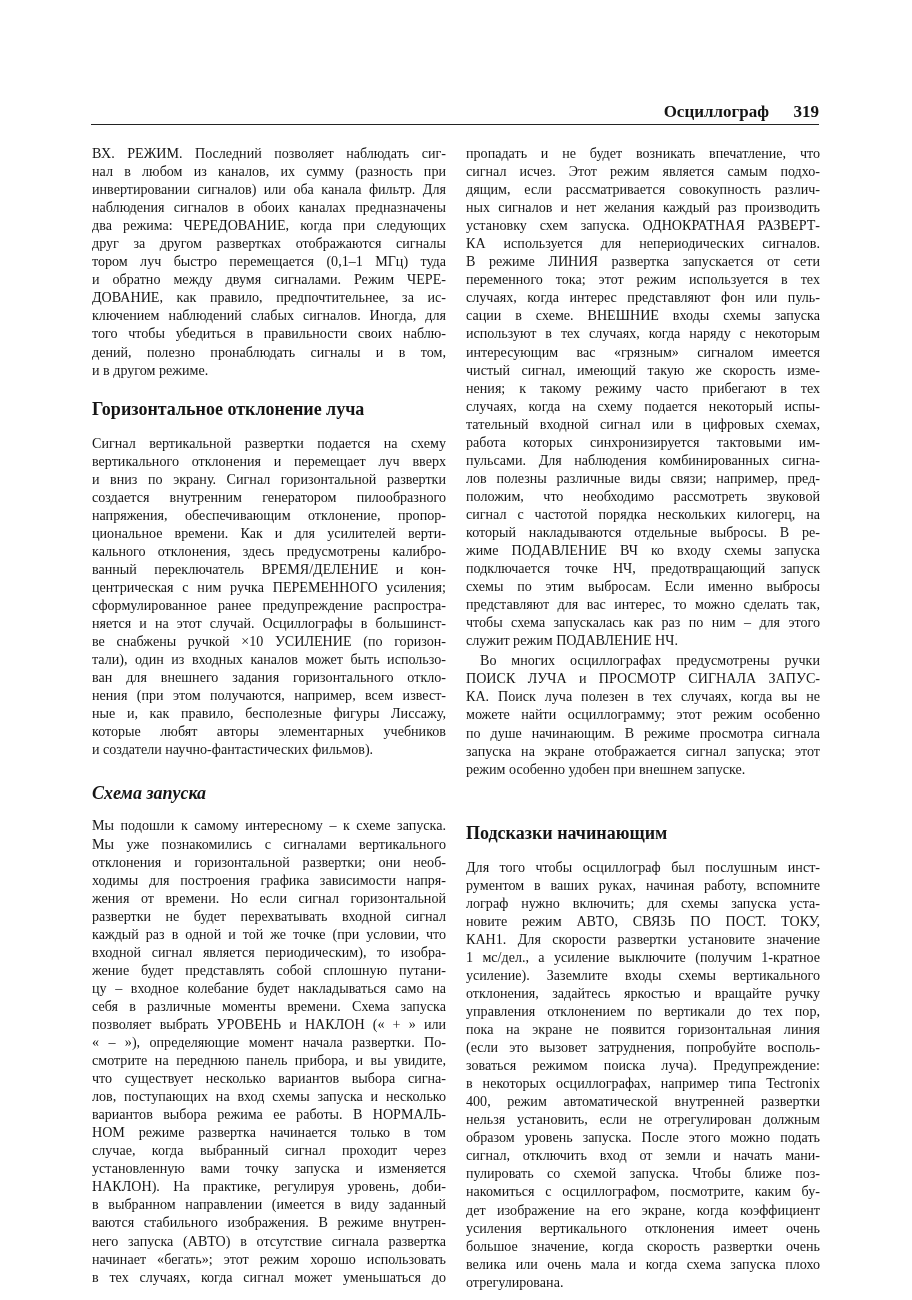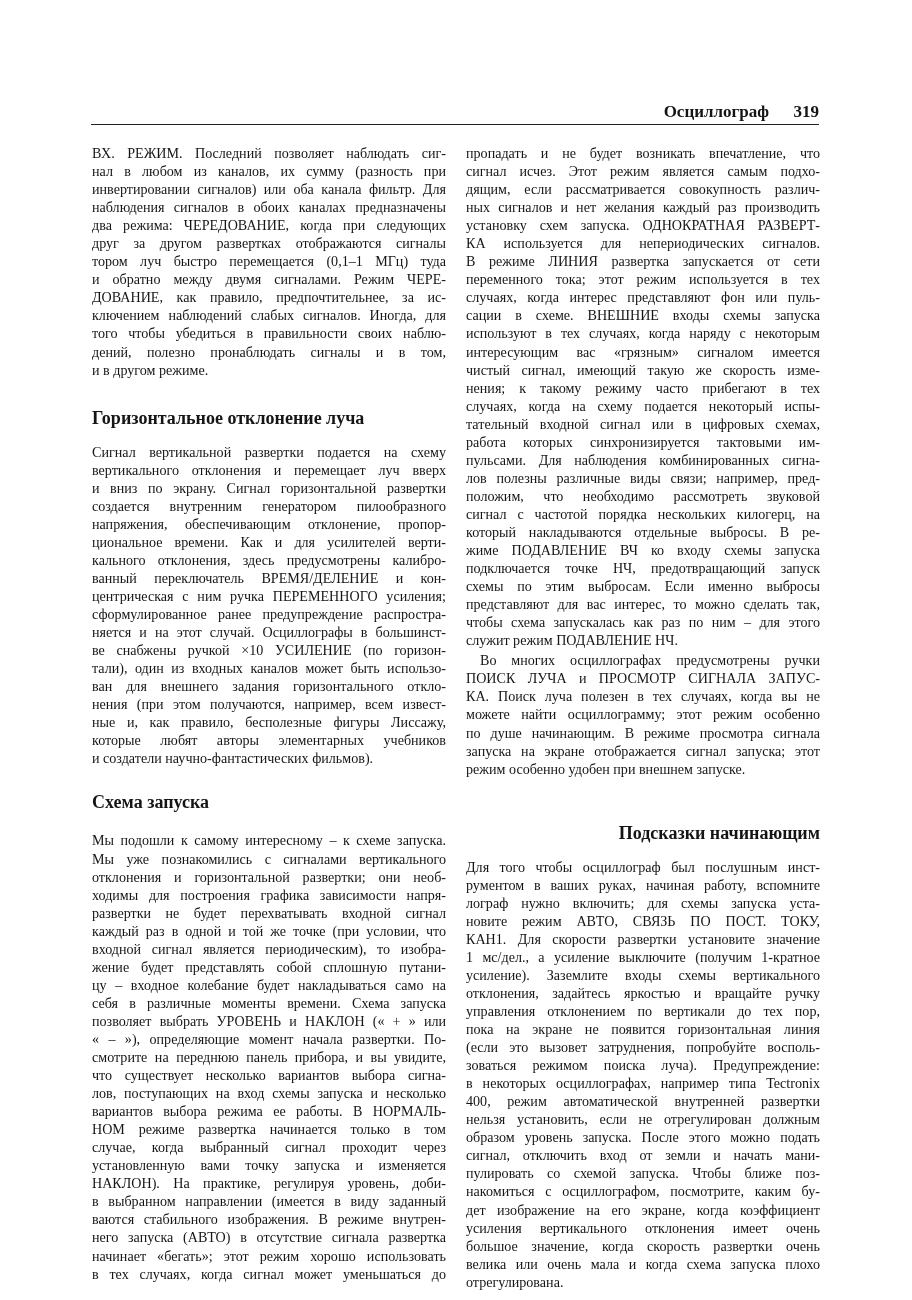--- a/index.html
+++ b/index.html
@@ -36,21 +36,21 @@
     <div class="ln">друг за другом развертках отображаются сигналы</div>
     <div class="ln">тором луч быстро перемещается (0,1–1 МГц) туда</div>
     <div class="ln">и обратно между двумя сигналами. Режим ЧЕРЕ-</div>
     <div class="ln">ДОВАНИЕ, как правило, предпочтительнее, за ис-</div>
     <div class="ln">ключением наблюдений слабых сигналов. Иногда, для</div>
     <div class="ln">того чтобы убедиться в правильности своих наблю-</div>
     <div class="ln">дений, полезно пронаблюдать сигналы и в том,</div>
     <div class="ln last">и в другом режиме.</div>
   </div>
 
-  <div class="h2" style="margin-top:28px;margin-bottom:14px;">Горизонтальное отклонение луча</div>
+  <div class="h2" style="margin-top:19px;margin-bottom:14px;">Горизонтальное отклонение луча</div>
   <div>
     <div class="ln">Сигнал вертикальной развертки подается на схему</div>
     <div class="ln">вертикального отклонения и перемещает луч вверх</div>
     <div class="ln">и вниз по экрану. Сигнал горизонтальной развертки</div>
     <div class="ln">создается внутренним генератором пилообразного</div>
     <div class="ln">напряжения, обеспечивающим отклонение, пропор-</div>
     <div class="ln">циональное времени. Как и для усилителей верти-</div>
     <div class="ln">кального отклонения, здесь предусмотрены калибро-</div>
     <div class="ln">ванный переключатель ВРЕМЯ/ДЕЛЕНИЕ и кон-</div>
     <div class="ln">центрическая с ним ручка ПЕРЕМЕННОГО усиления;</div>
@@ -58,26 +58,27 @@
     <div class="ln">няется и на этот случай. Осциллографы в большинст-</div>
     <div class="ln">ве снабжены ручкой ×10 УСИЛЕНИЕ (по горизон-</div>
     <div class="ln">тали), один из входных каналов может быть использо-</div>
     <div class="ln">ван для внешнего задания горизонтального откло-</div>
     <div class="ln">нения (при этом получаются, например, всем извест-</div>
     <div class="ln">ные и, как правило, бесполезные фигуры Лиссажу,</div>
     <div class="ln">которые любят авторы элементарных учебников</div>
     <div class="ln last">и создатели научно-фантастических фильмов).</div>
   </div>
 
-  <div class="h2" style="margin-top:24px;margin-bottom:18px;">Схема запуска</div>
+  <div class="h2" style="margin-top:24px;margin-bottom:12px;font-style:italic;">Схема запуска</div>
   <div>
     <div class="ln">Мы подошли к самому интересному – к схеме запуска.</div>
     <div class="ln">Мы уже познакомились с сигналами вертикального</div>
     <div class="ln">отклонения и горизонтальной развертки; они необ-</div>
     <div class="ln">ходимы для построения графика зависимости напря-</div>
+    <div class="ln">жения от времени. Но если сигнал горизонтальной</div>
     <div class="ln">развертки не будет перехватывать входной сигнал</div>
     <div class="ln">каждый раз в одной и той же точке (при условии, что</div>
     <div class="ln">входной сигнал является периодическим), то изобра-</div>
     <div class="ln">жение будет представлять собой сплошную путани-</div>
     <div class="ln">цу – входное колебание будет накладываться само на</div>
     <div class="ln">себя в различные моменты времени. Схема запуска</div>
     <div class="ln">позволяет выбрать УРОВЕНЬ и НАКЛОН (« + » или</div>
     <div class="ln">« – »), определяющие момент начала развертки. По-</div>
     <div class="ln">смотрите на переднюю панель прибора, и вы увидите,</div>
     <div class="ln">что существует несколько вариантов выбора сигна-</div>
@@ -131,21 +132,21 @@
   <div style="margin-top:2px;">
     <div class="ln indent">Во многих осциллографах предусмотрены ручки</div>
     <div class="ln">ПОИСК ЛУЧА и ПРОСМОТР СИГНАЛА ЗАПУС-</div>
     <div class="ln">КА. Поиск луча полезен в тех случаях, когда вы не</div>
     <div class="ln">можете найти осциллограмму; этот режим особенно</div>
     <div class="ln">по душе начинающим. В режиме просмотра сигнала</div>
     <div class="ln">запуска на экране отображается сигнал запуска; этот</div>
     <div class="ln last">режим особенно удобен при внешнем запуске.</div>
   </div>
 
-  <div class="h2" style="margin-top:44px;margin-bottom:14px;text-align:right;">Подсказки начинающим</div>
+  <div class="h2" style="margin-top:44px;margin-bottom:14px;">Подсказки начинающим</div>
   <div>
     <div class="ln">Для того чтобы осциллограф был послушным инст-</div>
     <div class="ln">рументом в ваших руках, начиная работу, вспомните</div>
     <div class="ln">лограф нужно включить; для схемы запуска уста-</div>
     <div class="ln">новите режим АВТО, СВЯЗЬ ПО ПОСТ. ТОКУ,</div>
     <div class="ln">КАН1. Для скорости развертки установите значение</div>
     <div class="ln">1 мс/дел., а усиление выключите (получим 1-кратное</div>
     <div class="ln">усиление). Заземлите входы схемы вертикального</div>
     <div class="ln">отклонения, задайтесь яркостью и вращайте ручку</div>
     <div class="ln">управления отклонением по вертикали до тех пор,</div>

